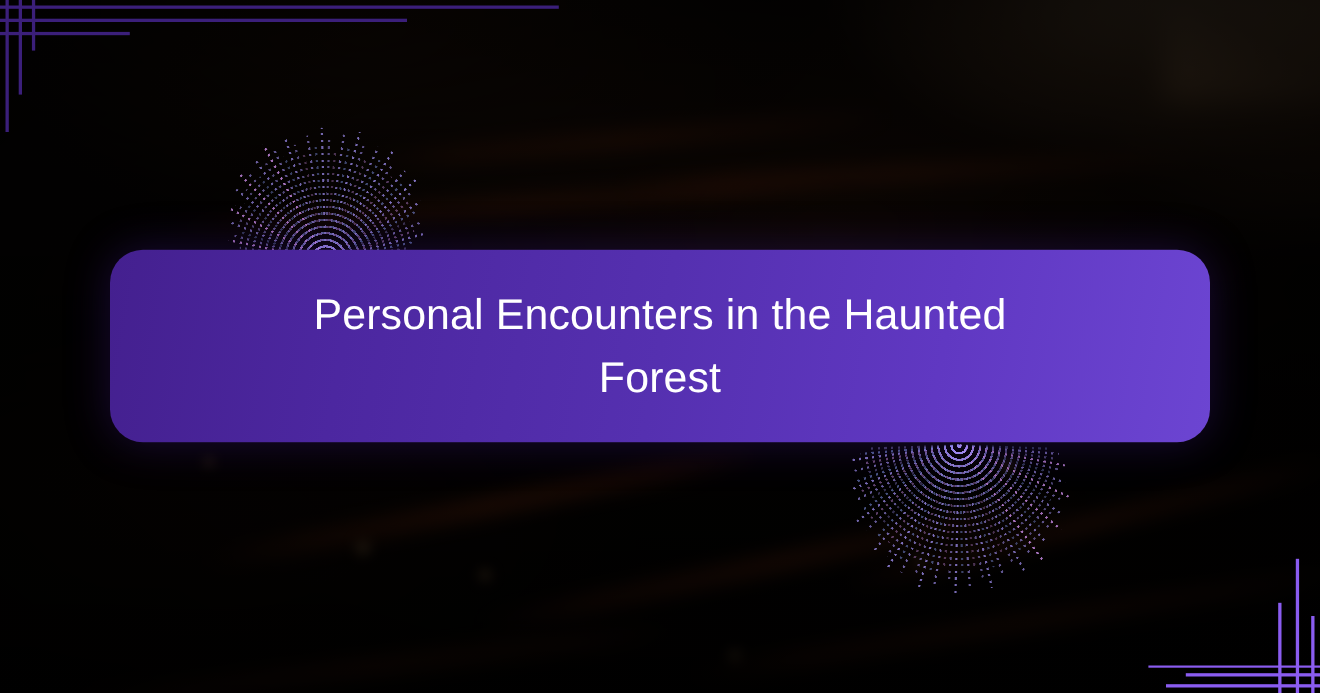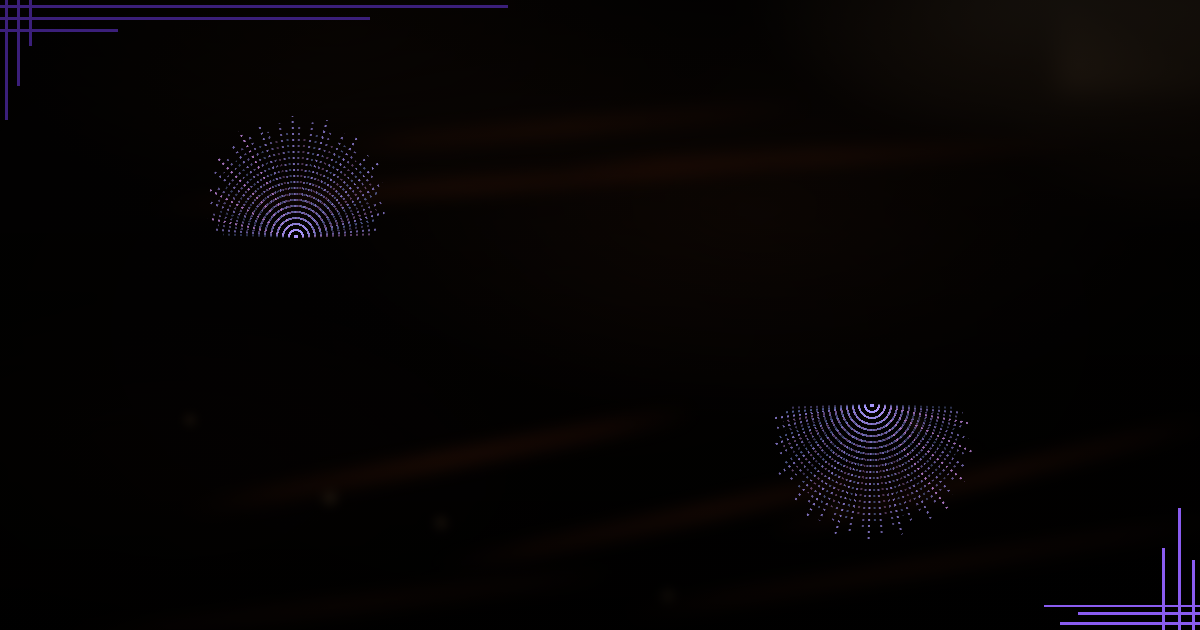--- a/index.html
+++ b/index.html
@@ -280,14 +280,17 @@
       <div class="bracket-line dim" style="left: 17px; top: 0px; width: 3px; height: 86px;"></div>
       <div class="bracket-line dim" style="left: 29px; top: 0px; width: 3px; height: 46px;"></div>
       <div class="bracket-line bright" style="left: 1060px; top: 622px; width: 140px; height: 3px;"></div>
       <div class="bracket-line bright" style="left: 1078px; top: 612px; width: 122px; height: 3px;"></div>
       <div class="bracket-line bright" style="left: 1192px; top: 560px; width: 3px; height: 70px;"></div>
       <div class="bracket-line bright" style="left: 1178px; top: 508px; width: 3px; height: 122px;"></div>
       <div class="bracket-line bright" style="left: 1162px; top: 548px; width: 3px; height: 82px;"></div>
       <div class="bracket-line bright" style="left: 1044px; top: 605px; width: 156px; height: 2px;"></div>
     </div>
 
+  <div class="title-card">
+    <div class="title-text">Personal Encounters in the Haunted Forest</div>
+  </div>
 
 </div>
 
 </body></html>

